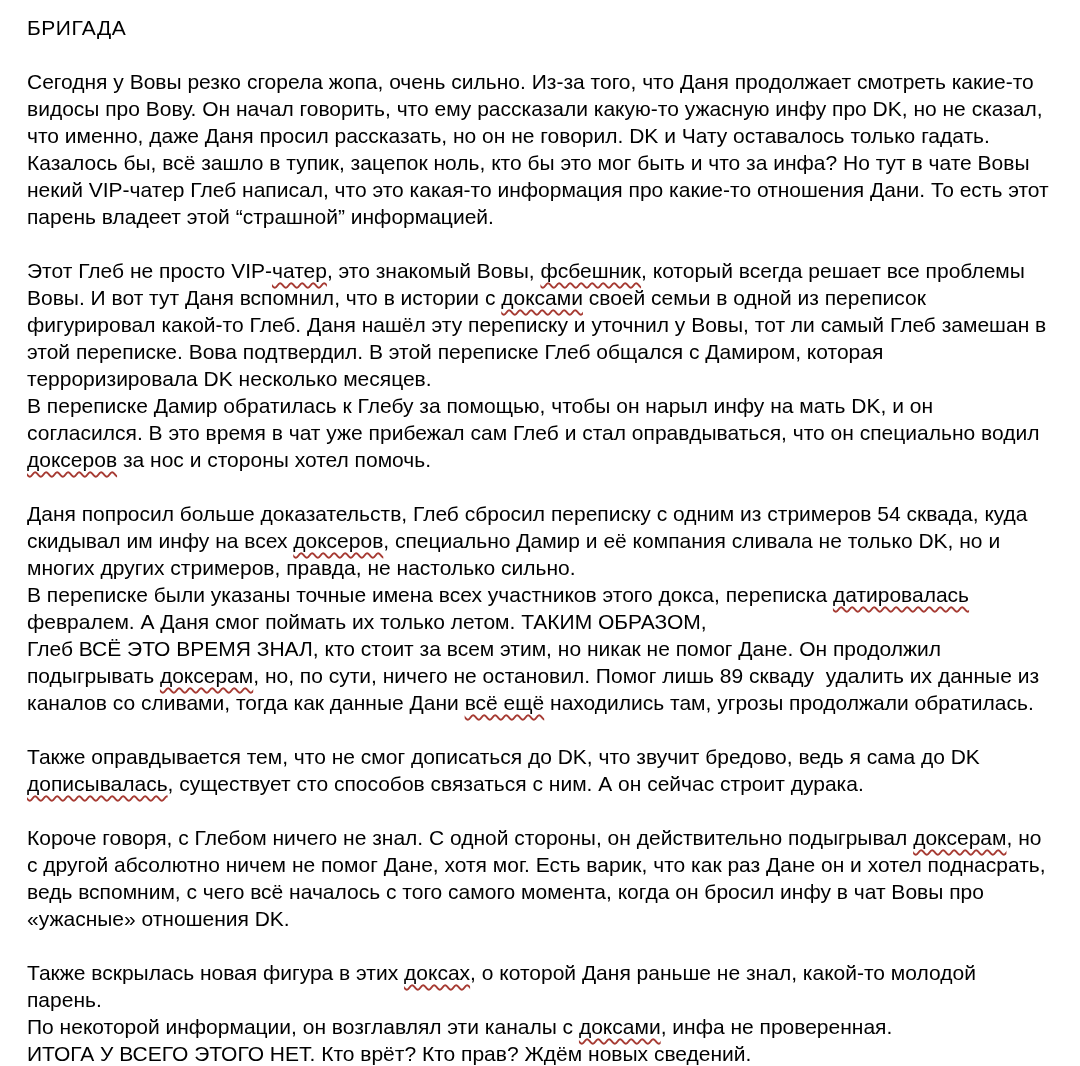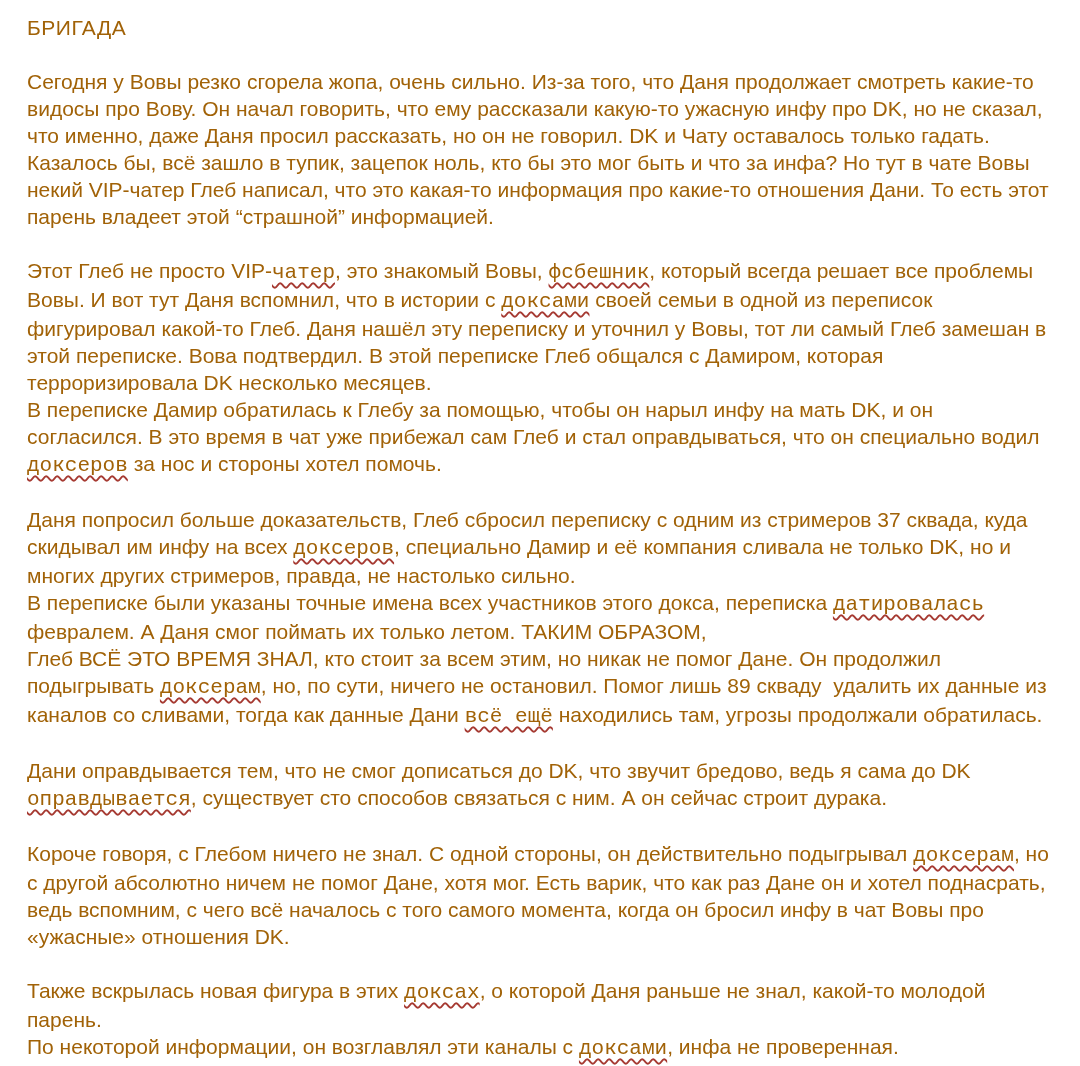--- a/index.html
+++ b/index.html
@@ -9,55 +9,54 @@
   }
   .page {
     width: 1080px;
     height: 1066px;
     box-sizing: border-box;
     background: #ffffff;
     padding: 14px 26px 14px 27px;
     font-family: "Liberation Sans", "DejaVu Sans", sans-serif;
     font-size: 21px;
     line-height: 27px;
-    color: #a16207;
+    color: #000000;
     overflow: hidden;
   }
   .doc-title {
     font-size: 21px;
     line-height: 27px;
     font-weight: 400;
     margin: 0;
     letter-spacing: 0.5px;
   }
   .para {
     margin: 27px 0 0 0;
     white-space: pre-wrap;
   }
   .misspell {
     text-decoration-line: underline;
     text-decoration-style: wavy;
     text-decoration-color: #a63a32;
     text-decoration-thickness: 1.5px;
     text-underline-offset: 4px;
     text-decoration-skip-ink: none;
-    font-family: Liberation Mono, monospace;
   }
 </style>
 </head>
 <body>
 
 <div class="page">
   <h1 class="doc-title">БРИГАДА</h1>
   <div>
       <p class="para"><span>Сегодня у Вовы резко сгорела жопа, очень сильно. Из-за того, что Даня продолжает смотреть какие-то видосы про Вову. Он начал говорить, что ему рассказали какую-то ужасную инфу про DK, но не сказал, что именно, даже Даня просил рассказать, но он не говорил. DK и Чату оставалось только гадать. Казалось бы, всё зашло в тупик, зацепок ноль, кто бы это мог быть и что за инфа? Но тут в чате Вовы некий VIP-чатер Глеб написал, что это какая-то информация про какие-то отношения Дани. То есть этот парень владеет этой “страшной” информацией.</span></p>
       <p class="para"><span>Этот Глеб не просто VIP-</span><span class="misspell">чатер</span><span>, это знакомый Вовы, </span><span class="misspell">фсбешник</span><span>, который всегда решает все проблемы Вовы. И вот тут Даня вспомнил, что в истории с </span><span class="misspell">доксами</span><span> своей семьи в одной из переписок фигурировал какой-то Глеб. Даня нашёл эту переписку и уточнил у Вовы, тот ли самый Глеб замешан в этой переписке. Вова подтвердил. В этой переписке Глеб общался с Дамиром, которая терроризировала DK несколько месяцев.
 В переписке Дамир обратилась к Глебу за помощью, чтобы он нарыл инфу на мать DK, и он согласился. В это время в чат уже прибежал сам Глеб и стал оправдываться, что он специально водил </span><span class="misspell">доксеров</span><span> за нос и стороны хотел помочь.</span></p>
-      <p class="para"><span>Даня попросил больше доказательств, Глеб сбросил переписку с одним из стримеров 37 сквада, куда скидывал им инфу на всех </span><span class="misspell">доксеров</span><span>, специально Дамир и её компания сливала не только DK, но и многих других стримеров, правда, не настолько сильно.
+      <p class="para"><span>Даня попросил больше доказательств, Глеб сбросил переписку с одним из стримеров 54 сквада, куда скидывал им инфу на всех </span><span class="misspell">доксеров</span><span>, специально Дамир и её компания сливала не только DK, но и многих других стримеров, правда, не настолько сильно.
 В переписке были указаны точные имена всех участников этого докса, переписка </span><span class="misspell">датировалась</span><span> февралем. А Даня смог поймать их только летом. ТАКИМ ОБРАЗОМ,
 Глеб ВСЁ ЭТО ВРЕМЯ ЗНАЛ, кто стоит за всем этим, но никак не помог Дане. Он продолжил подыгрывать </span><span class="misspell">доксерам</span><span>, но, по сути, ничего не остановил. Помог лишь 89 скваду  удалить их данные из каналов со сливами, тогда как данные Дани </span><span class="misspell">всё ещё</span><span> находились там, угрозы продолжали обратилась.</span></p>
-      <p class="para"><span>Дани оправдывается тем, что не смог дописаться до DK, что звучит бредово, ведь я сама до DK </span><span class="misspell">оправдывается</span><span>, существует сто способов связаться с ним. А он сейчас строит дурака.</span></p>
+      <p class="para"><span>Также оправдывается тем, что не смог дописаться до DK, что звучит бредово, ведь я сама до DK </span><span class="misspell">дописывалась</span><span>, существует сто способов связаться с ним. А он сейчас строит дурака.</span></p>
       <p class="para"><span>Короче говоря, с Глебом ничего не знал. С одной стороны, он действительно подыгрывал </span><span class="misspell">доксерам</span><span>, но с другой абсолютно ничем не помог Дане, хотя мог. Есть варик, что как раз Дане он и хотел поднасрать, ведь вспомним, с чего всё началось с того самого момента, когда он бросил инфу в чат Вовы про «ужасные» отношения DK.</span></p>
       <p class="para"><span>Также вскрылась новая фигура в этих </span><span class="misspell">доксах</span><span>, о которой Даня раньше не знал, какой-то молодой парень.
 По некоторой информации, он возглавлял эти каналы с </span><span class="misspell">доксами</span><span>, инфа не проверенная.
 ИТОГА У ВСЕГО ЭТОГО НЕТ. Кто врёт? Кто прав? Ждём новых сведений.</span></p>
     </div>
 </div>
 
 </body></html>

